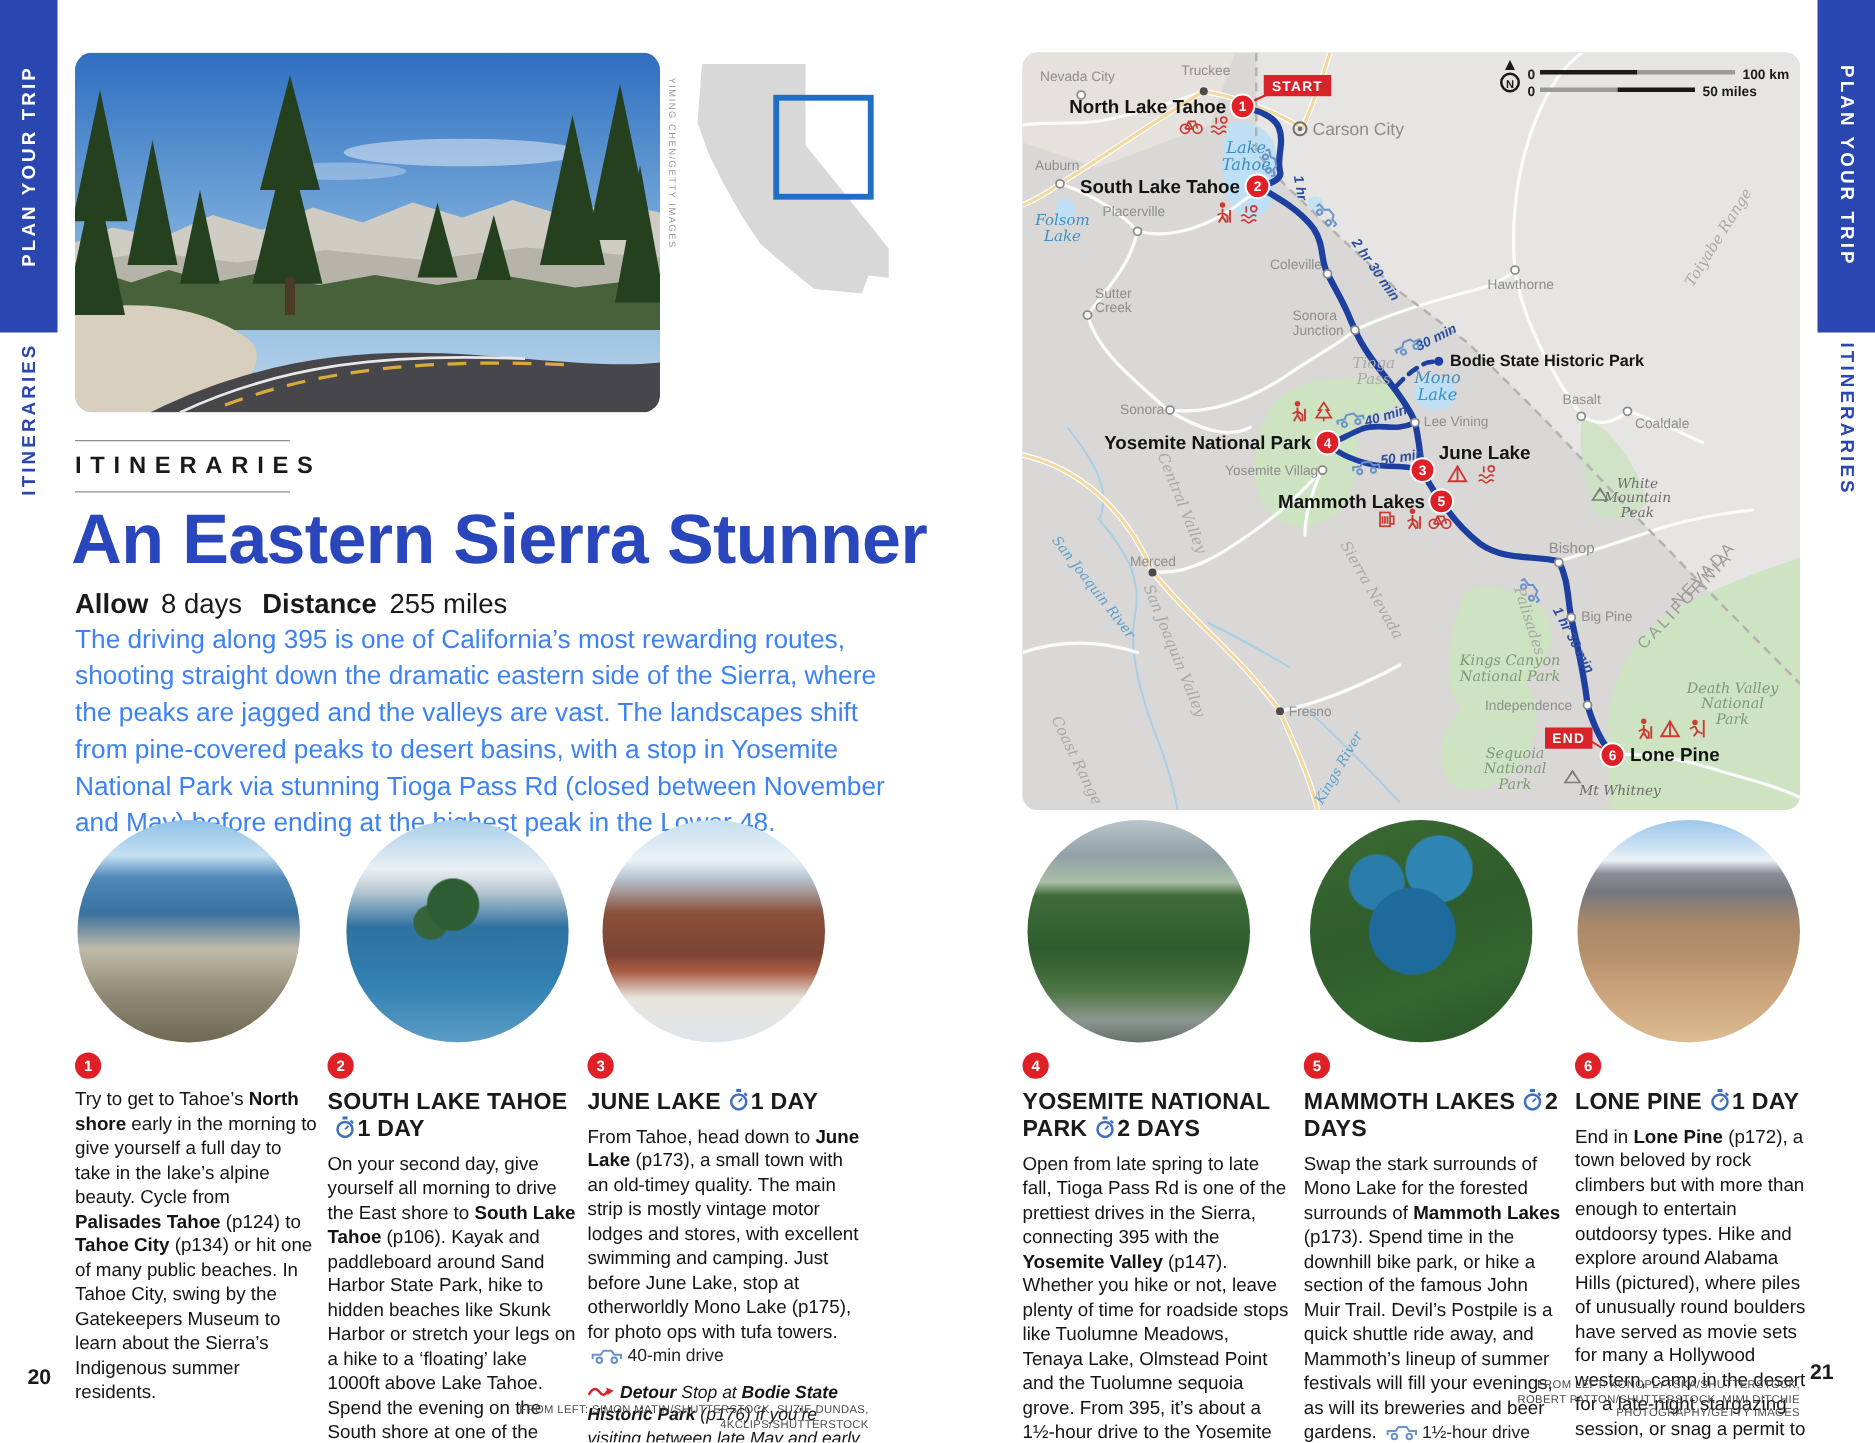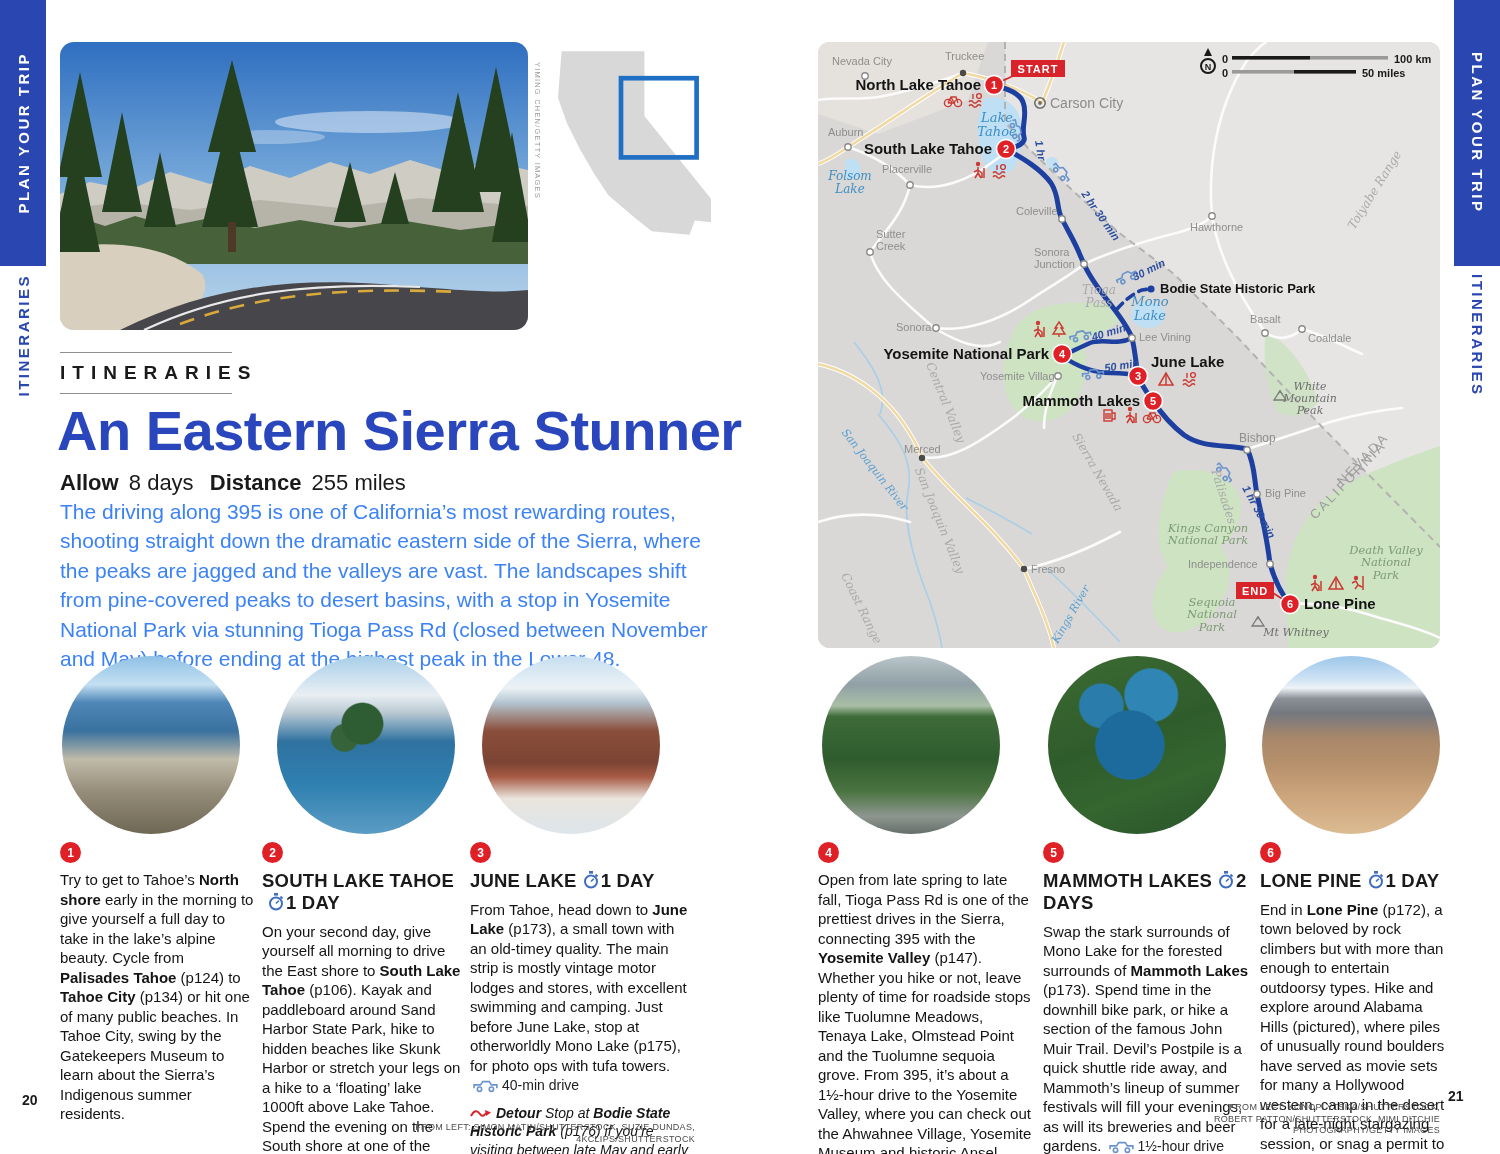--- a/index.html
+++ b/index.html
@@ -51,21 +51,21 @@
   .t-river{font:italic 11px "DejaVu Serif",serif;fill:#5b9fd0;}
   .t-region{font:italic 12px "DejaVu Serif",serif;fill:#a9a9a9;}
   .t-park{font:italic 11.5px "DejaVu Serif",serif;fill:#7d9b74;}
   .t-peak{font:italic 11px "DejaVu Serif",serif;fill:#6d6d6d;}
   .t-state{font:13px "Liberation Sans",sans-serif;fill:#9c9c9c;letter-spacing:2.5px;}
   .t-time{font:italic 700 11px "Liberation Sans",sans-serif;fill:#2d4fa1;}
   .t-badge{font:700 11px "Liberation Sans",sans-serif;fill:#fff;letter-spacing:1px;}
   .t-num{font:700 11px "Liberation Sans",sans-serif;fill:#fff;}
   .t-scale{font:700 11px "Liberation Sans",sans-serif;fill:#1a1a1a;}
   
-  .pagenum{position:absolute;font-weight:700;font-size:14px;text-align:right;}
+  .pagenum{position:absolute;font-weight:700;font-size:17px;text-align:right;}
   .credits{position:absolute;font-size:9px;letter-spacing:.3px;color:#4a4a4a;text-align:right;line-height:1.3;}
 </style>
 </head>
 <body>
 
 <div id="spread">
 
   <div class="band left" style="left:0">
     <span>PLAN YOUR TRIP</span>
     </div>
@@ -458,20 +458,26 @@
             </g>
           </svg><span>40-min drive</span></span></div>
     <div class="detour"><svg class="dicon" width="22" height="12" viewBox="0 0 22 12">
           <path d="M1 9 C4 3 7 3 10 7 C12 10 14 9 16 6" stroke="#d8232a" stroke-width="2" fill="none"></path>
           <polygon points="15,3 21,5.5 16,9" fill="#d8232a"></polygon>
         </svg><span><b>Detour</b> Stop at <b>Bodie State Historic Park</b> (p176) if you’re visiting between late May and early October and spend half a day walking through the fantastically preserved boom town.</span> </div>
   </div>
 
   <div class="col" style="left:818px;width:214px">
     <div class="stopnum">4</div>
+    <h3><span>YOSEMITE NATIONAL PARK</span><svg class="timer" width="16" height="18" viewBox="0 0 16 18">
+          <rect x="6" y="0" width="4" height="2.6" fill="#3f6ec0"></rect>
+          <line x1="12.5" y1="3.5" x2="14.5" y2="5.5" stroke="#3f6ec0" stroke-width="1.8"></line>
+          <circle cx="8" cy="10.5" r="6" fill="none" stroke="#3f6ec0" stroke-width="2"></circle>
+          <line x1="8" y1="10.5" x2="10.8" y2="7.7" stroke="#3f6ec0" stroke-width="1.6"></line>
+        </svg><span>2 DAYS</span></h3>
     <div class="body"><span>Open from late spring to late fall, Tioga Pass Rd is one of the prettiest drives in the Sierra, connecting 395 with the <b>Yosemite Valley</b> (p147). Whether you hike or not, leave plenty of time for roadside stops like Tuolumne Meadows, Tenaya Lake, Olmstead Point and the Tuolumne sequoia grove. From 395, it’s about a 1½-hour drive to the Yosemite Valley, where you can check out the Ahwahnee Village, Yosemite Museum and historic Ansel Adams Gallery.</span> </div>
   </div>
 
   <div class="col" style="left:1043px;width:208px">
     <div class="stopnum">5</div>
     <h3><span>MAMMOTH LAKES</span><svg class="timer" width="16" height="18" viewBox="0 0 16 18">
           <rect x="6" y="0" width="4" height="2.6" fill="#3f6ec0"></rect>
           <line x1="12.5" y1="3.5" x2="14.5" y2="5.5" stroke="#3f6ec0" stroke-width="1.8"></line>
           <circle cx="8" cy="10.5" r="6" fill="none" stroke="#3f6ec0" stroke-width="2"></circle>
           <line x1="8" y1="10.5" x2="10.8" y2="7.7" stroke="#3f6ec0" stroke-width="1.6"></line>

